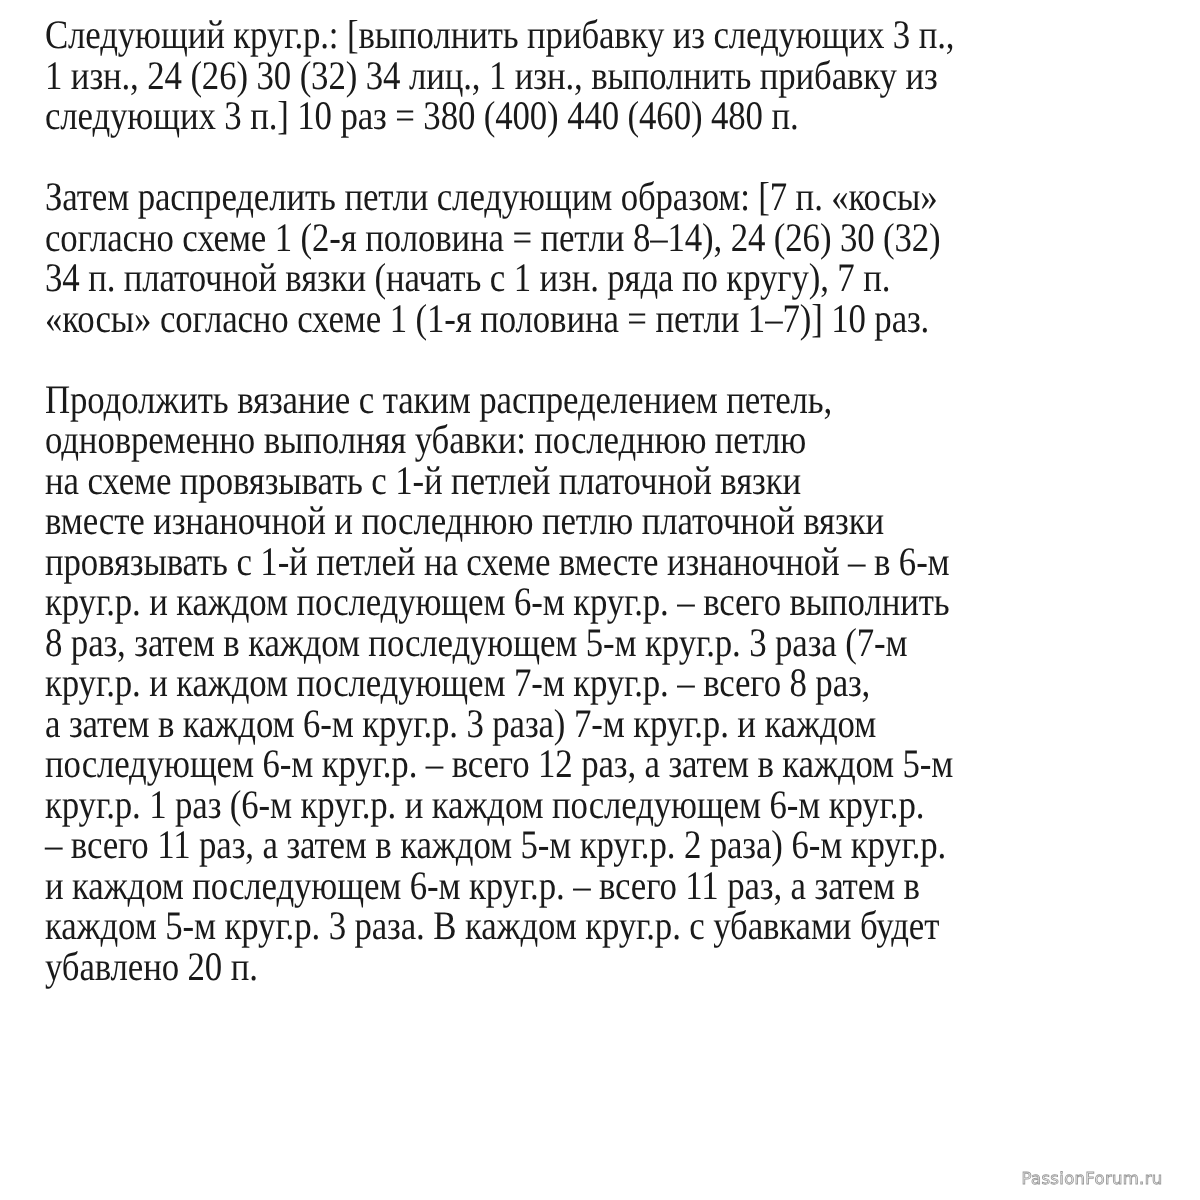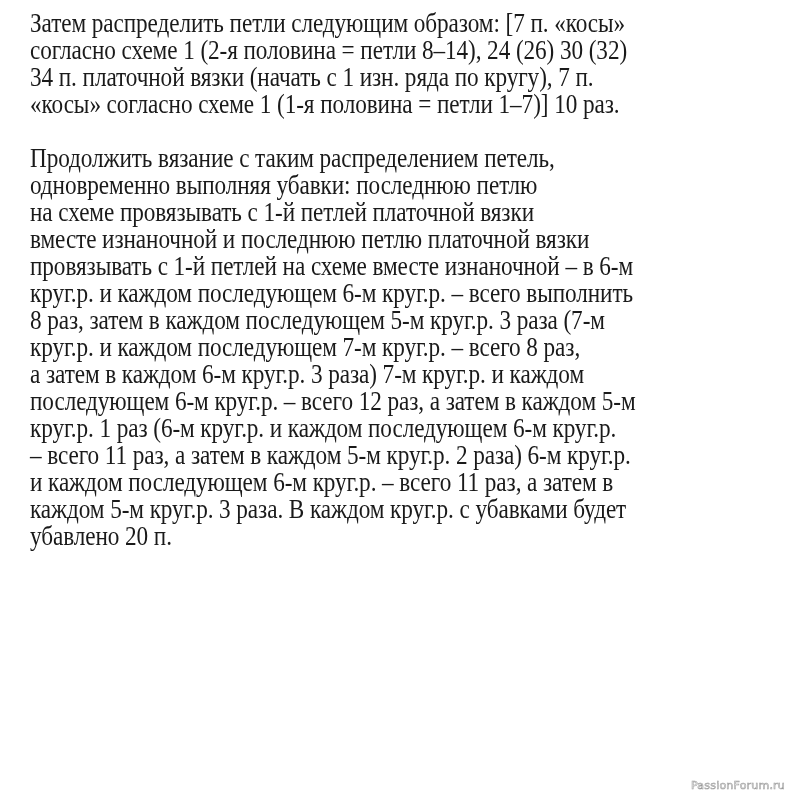--- a/index.html
+++ b/index.html
@@ -18,34 +18,39 @@
     display: block;
     white-space: nowrap;
     font-size: 27px;
     line-height: 27px;
     height: 27px;
     transform: scaleX(0.86);
     transform-origin: left center;
     letter-spacing: -0.1px;
   }
   .watermark {
-    position: absolute; right: 15px; bottom: 8px;
+    position: absolute; right: 25px; bottom: 8px;
     font-family: "DejaVu Sans", sans-serif;
     font-size: 11px;
     color: #ffffff;
     -webkit-text-stroke: 0.6px #9a9a9a;
     letter-spacing: 0.2px;
   }
 </style>
 </head>
 <body>
 
 <div class="page">
 
 
+  <div class="para">
+    <span class="line">Следующий круг.р.: [выполнить прибавку из следующих 3 п.,</span>
+    <span class="line">1 изн., 24 (26) 30 (32) 34 лиц., 1 изн., выполнить прибавку из</span>
+    <span class="line">следующих 3 п.] 10 раз = 380 (400) 440 (460) 480 п.</span>
+  </div>
 
   <div class="para">
     <span class="line">Затем распределить петли следующим образом: [7 п. «косы»</span>
     <span class="line">согласно схеме 1 (2-я половина = петли 8–14), 24 (26) 30 (32)</span>
     <span class="line">34 п. платочной вязки (начать с 1 изн. ряда по кругу), 7 п.</span>
     <span class="line">«косы» согласно схеме 1 (1-я половина = петли 1–7)] 10 раз.</span>
   </div>
 
   <div class="para">
     <span class="line">Продолжить вязание с таким распределением петель,</span>

